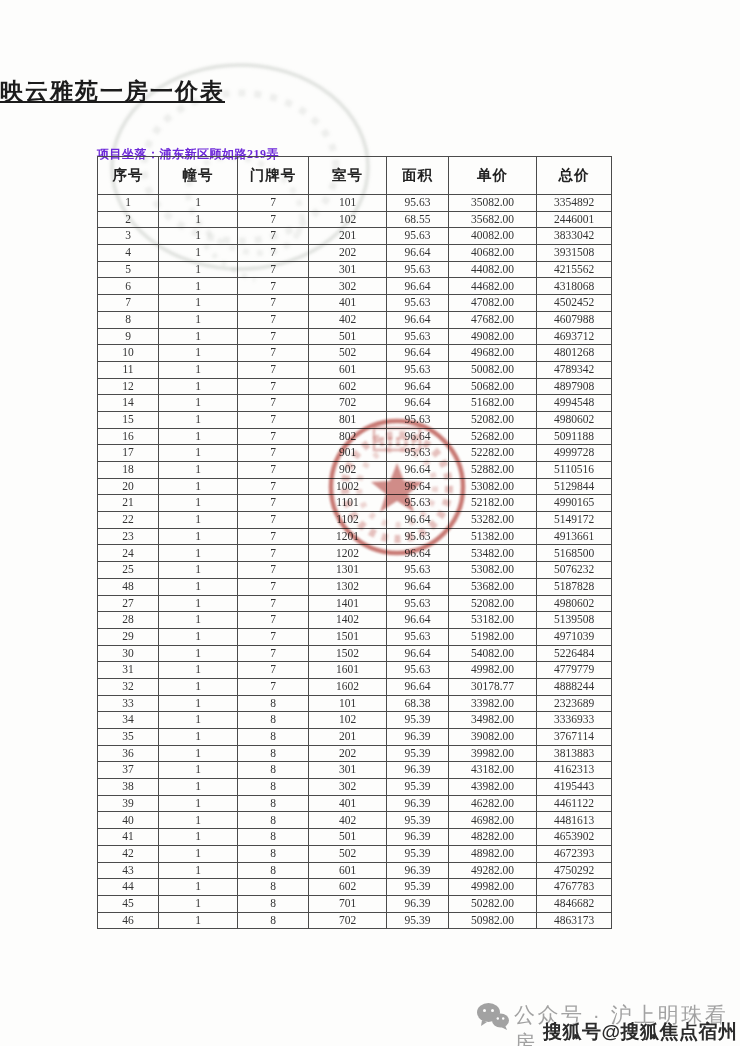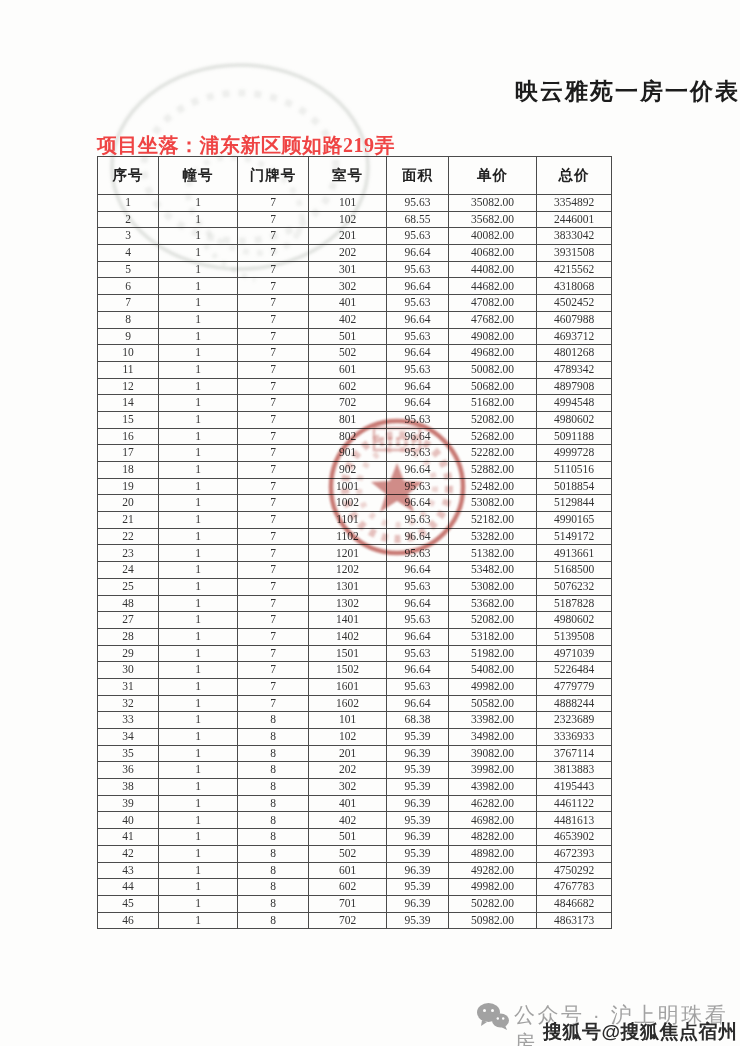--- a/index.html
+++ b/index.html
@@ -4,26 +4,27 @@
 <style>
   html,body{margin:0;padding:0;}
   body{
     width:740px;height:1046px;position:relative;overflow:hidden;
     background:#fdfdfc;
     font-family:"Liberation Serif","DejaVu Serif",serif;
     color:#2e2e2e;
   }
   .page-title{
     position:absolute;top:76px;left:0;width:740px;margin:0;
-    text-align:right;font-size:23px;font-weight:bold;color:#1c1c1c;
+    text-align:left;font-size:23px;font-weight:bold;color:#1c1c1c;
     letter-spacing:2px;
+    text-decoration:underline;
   }
   .location-line{
-    position:absolute;top:132px;left:97px;
-    font-size:20px;font-weight:bold;color:#ef4444;letter-spacing:.5px;
+    position:absolute;top:146px;left:97px;
+    font-size:12px;font-weight:bold;color:#6d28d9;letter-spacing:.5px;
   }
   table.price-table{
     position:absolute;top:156px;left:97px;width:514px;
     border-collapse:collapse;table-layout:fixed;
     background:transparent;
   }
   table.price-table th,table.price-table td{
     border:1px solid #4b4b4b;text-align:center;vertical-align:middle;
     padding:0;overflow:hidden;white-space:nowrap;
   }
@@ -240,29 +241,20 @@
       <tr>
         <td>18</td>
         <td>1</td>
         <td>7</td>
         <td>902</td>
         <td>96.64</td>
         <td>52882.00</td>
         <td>5110516</td>
       </tr>
       <tr>
-        <td>19</td>
-        <td>1</td>
-        <td>7</td>
-        <td>1001</td>
-        <td>95.63</td>
-        <td>52482.00</td>
-        <td>5018854</td>
-      </tr>
-      <tr>
         <td>20</td>
         <td>1</td>
         <td>7</td>
         <td>1002</td>
         <td>96.64</td>
         <td>53082.00</td>
         <td>5129844</td>
       </tr>
       <tr>
         <td>21</td>
@@ -362,21 +354,21 @@
         <td>95.63</td>
         <td>49982.00</td>
         <td>4779779</td>
       </tr>
       <tr>
         <td>32</td>
         <td>1</td>
         <td>7</td>
         <td>1602</td>
         <td>96.64</td>
-        <td>50582.00</td>
+        <td>30178.77</td>
         <td>4888244</td>
       </tr>
       <tr>
         <td>33</td>
         <td>1</td>
         <td>8</td>
         <td>101</td>
         <td>68.38</td>
         <td>33982.00</td>
         <td>2323689</td>
@@ -400,20 +392,29 @@
         <td>3767114</td>
       </tr>
       <tr>
         <td>36</td>
         <td>1</td>
         <td>8</td>
         <td>202</td>
         <td>95.39</td>
         <td>39982.00</td>
         <td>3813883</td>
+      </tr>
+      <tr>
+        <td>37</td>
+        <td>1</td>
+        <td>8</td>
+        <td>301</td>
+        <td>96.39</td>
+        <td>43182.00</td>
+        <td>4162313</td>
       </tr>
       <tr>
         <td>38</td>
         <td>1</td>
         <td>8</td>
         <td>302</td>
         <td>95.39</td>
         <td>43982.00</td>
         <td>4195443</td>
       </tr>

